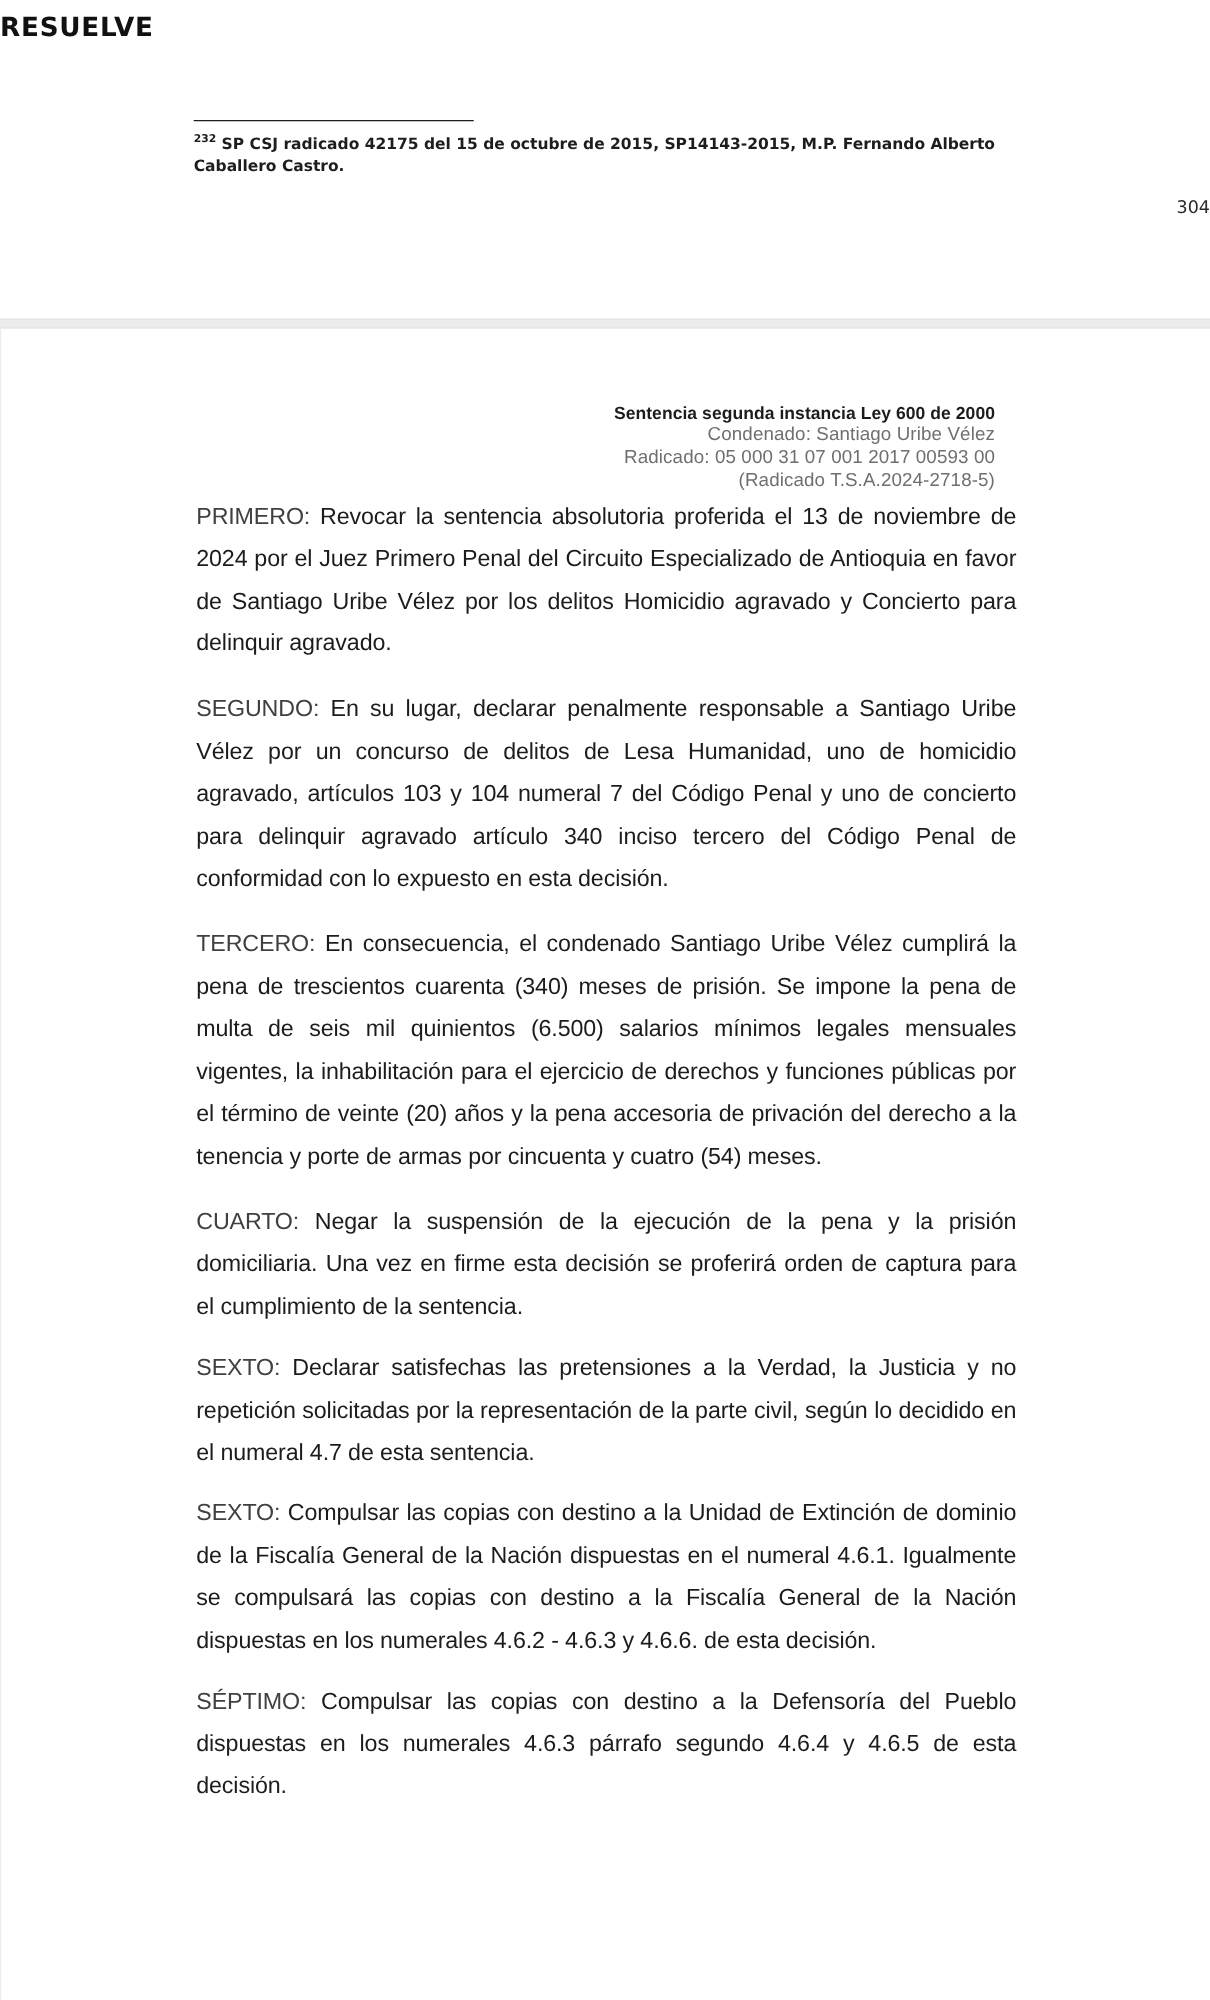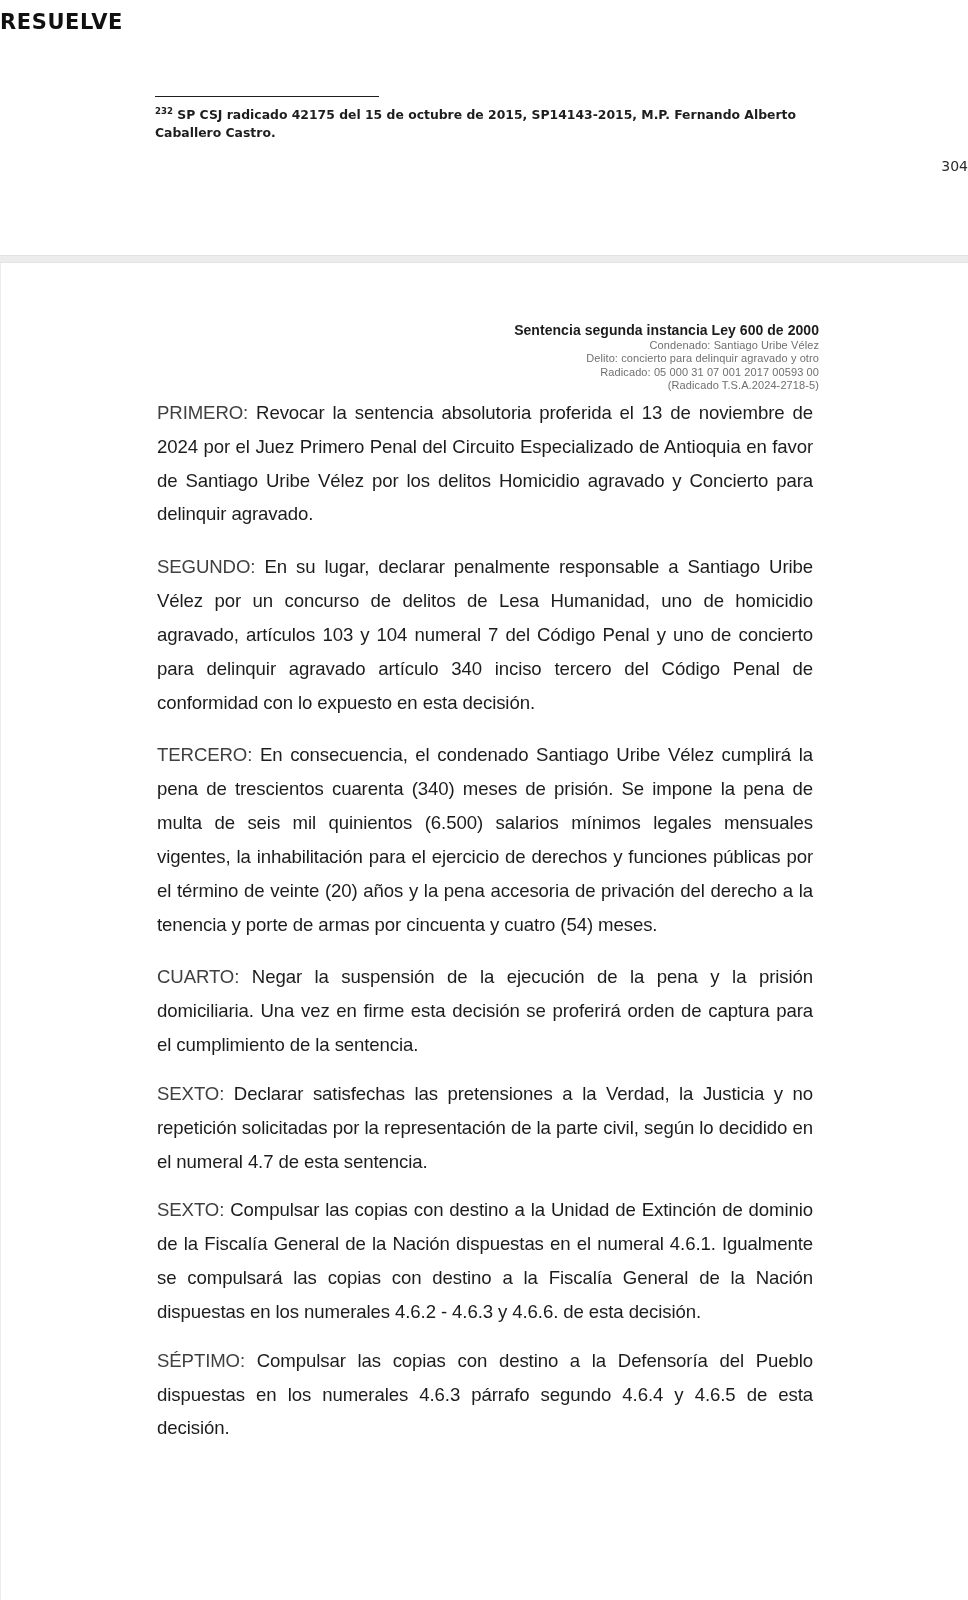--- a/index.html
+++ b/index.html
@@ -104,27 +104,27 @@
     color: #2a2a2a;
   }
   .page-number .pn-inner {
     display: inline-block;
     margin-left: 620px;
   }
 
   
   .doc-header {
     position: absolute;
-    right: 149px;
+    right: 172px;
     top: 59px;
     width: 520px;
     text-align: right;
   }
   .doc-header .hdr-line {
-    font-size: 11px;
+    font-size: 15px;
     line-height: 1.22;
     color: #6f6f6f;
     letter-spacing: 0.1px;
   }
   .doc-header .hdr-line.bold {
     font-weight: bold;
     color: #1c1c1c;
     font-size: 14px;
     letter-spacing: 0.05px;
   }
@@ -170,21 +170,20 @@
     </div>
   </div>
 
   <div class="page-gap"></div>
 
   <div class="page-two">
 
     <div class="doc-header">
       <div class="hdr-line bold">Sentencia segunda instancia Ley 600 de 2000</div>
       <div class="hdr-line">Condenado: Santiago Uribe Vélez</div>
-      <div class="hdr-line">Delito: concierto para delinquir agravado y otro</div>
       <div class="hdr-line">Radicado: 05 000 31 07 001 2017 00593 00</div>
       <div class="hdr-line">(Radicado T.S.A.2024-2718-5)</div>
     </div>
 
     <div class="body-column">
 
       <p class="clause"><span class="lead">PRIMERO:</span><span> Revocar la sentencia absolutoria proferida el 13 de noviembre de 2024 por el Juez Primero Penal del Circuito Especializado de Antioquia en favor de Santiago Uribe Vélez por los delitos Homicidio agravado y Concierto para delinquir agravado.</span></p>
 
       <p class="clause"><span class="lead">SEGUNDO:</span><span> En su lugar, declarar penalmente responsable a Santiago Uribe Vélez por un concurso de delitos de Lesa Humanidad, uno de homicidio agravado, artículos 103 y 104 numeral 7 del Código Penal y uno de concierto para delinquir agravado artículo 340 inciso tercero del Código Penal de conformidad con lo expuesto en esta decisión.</span></p>
 

